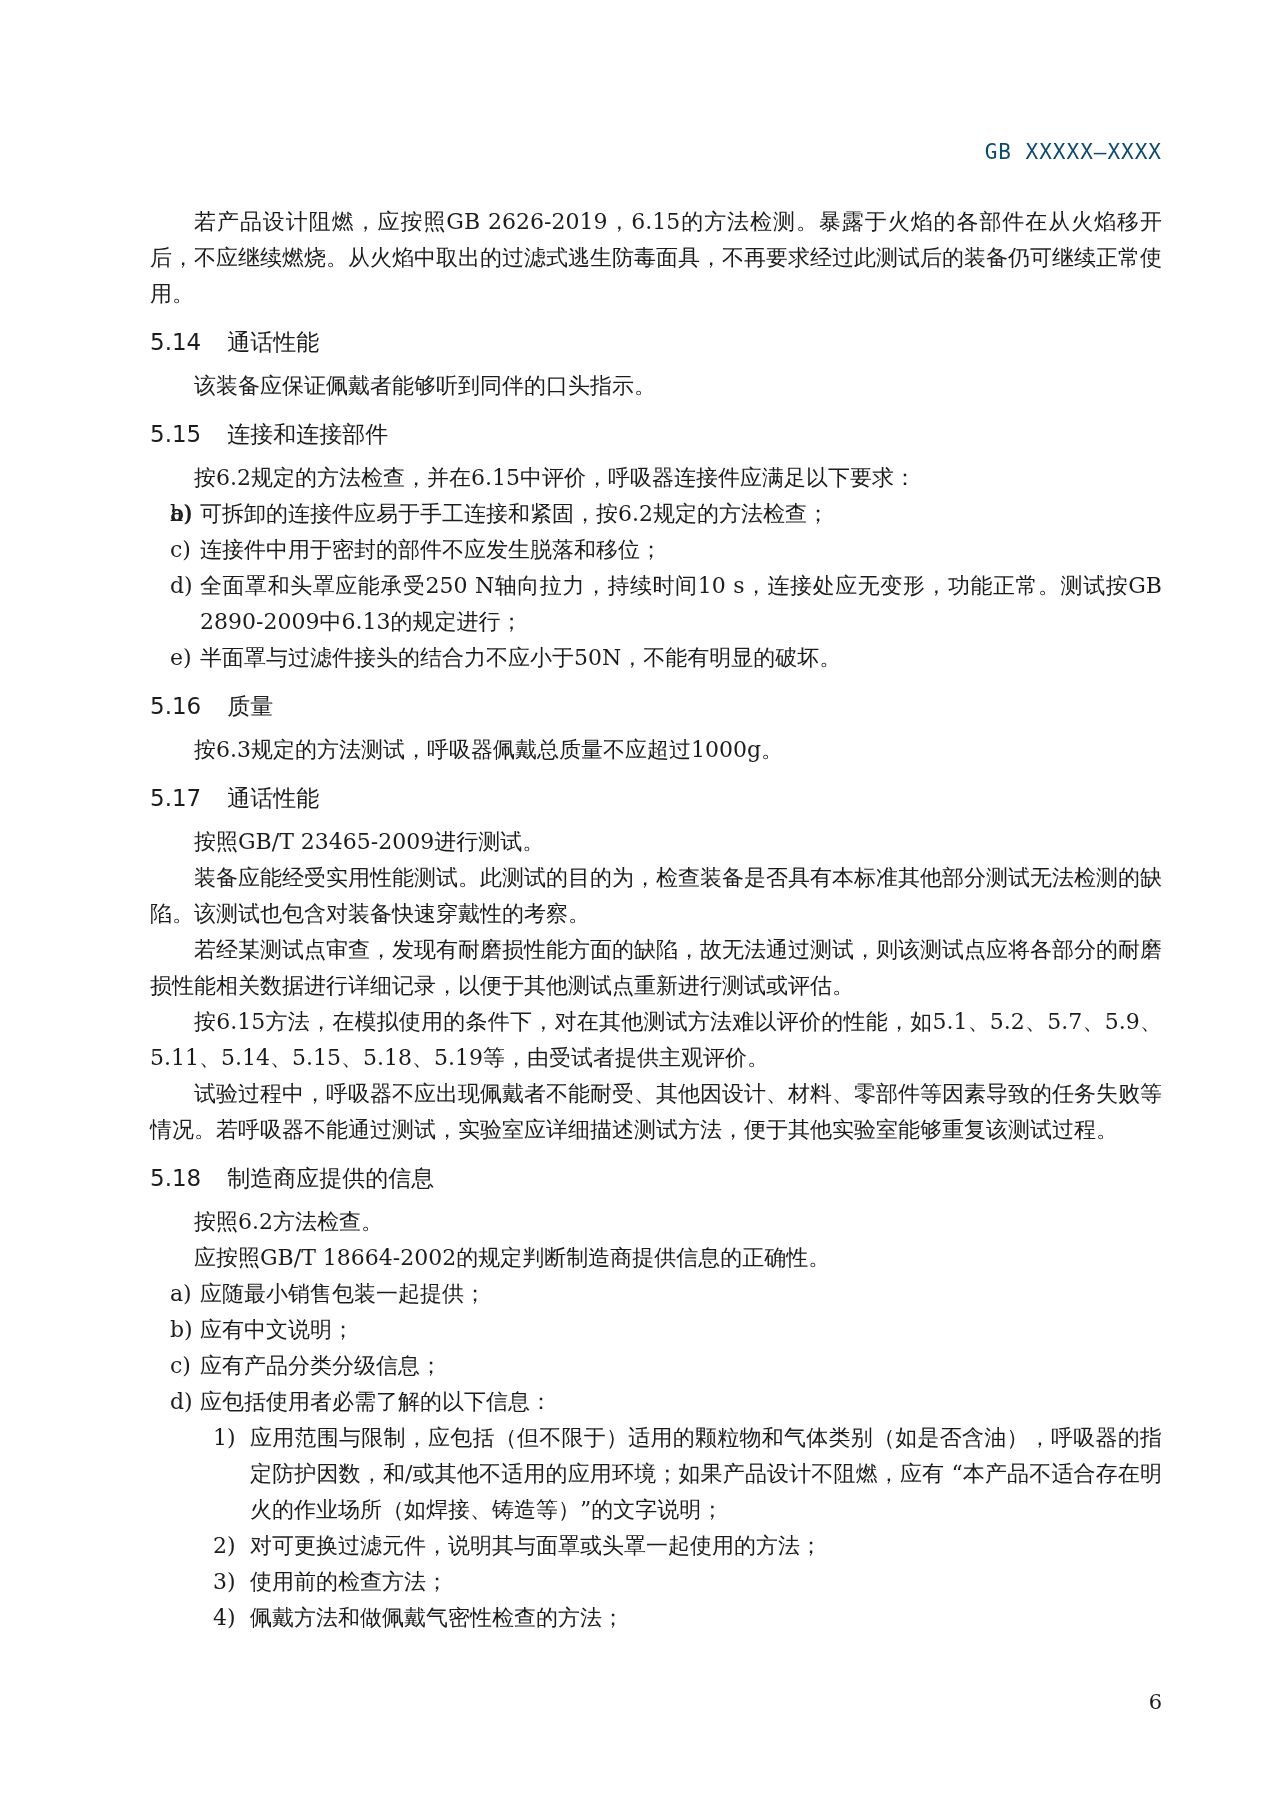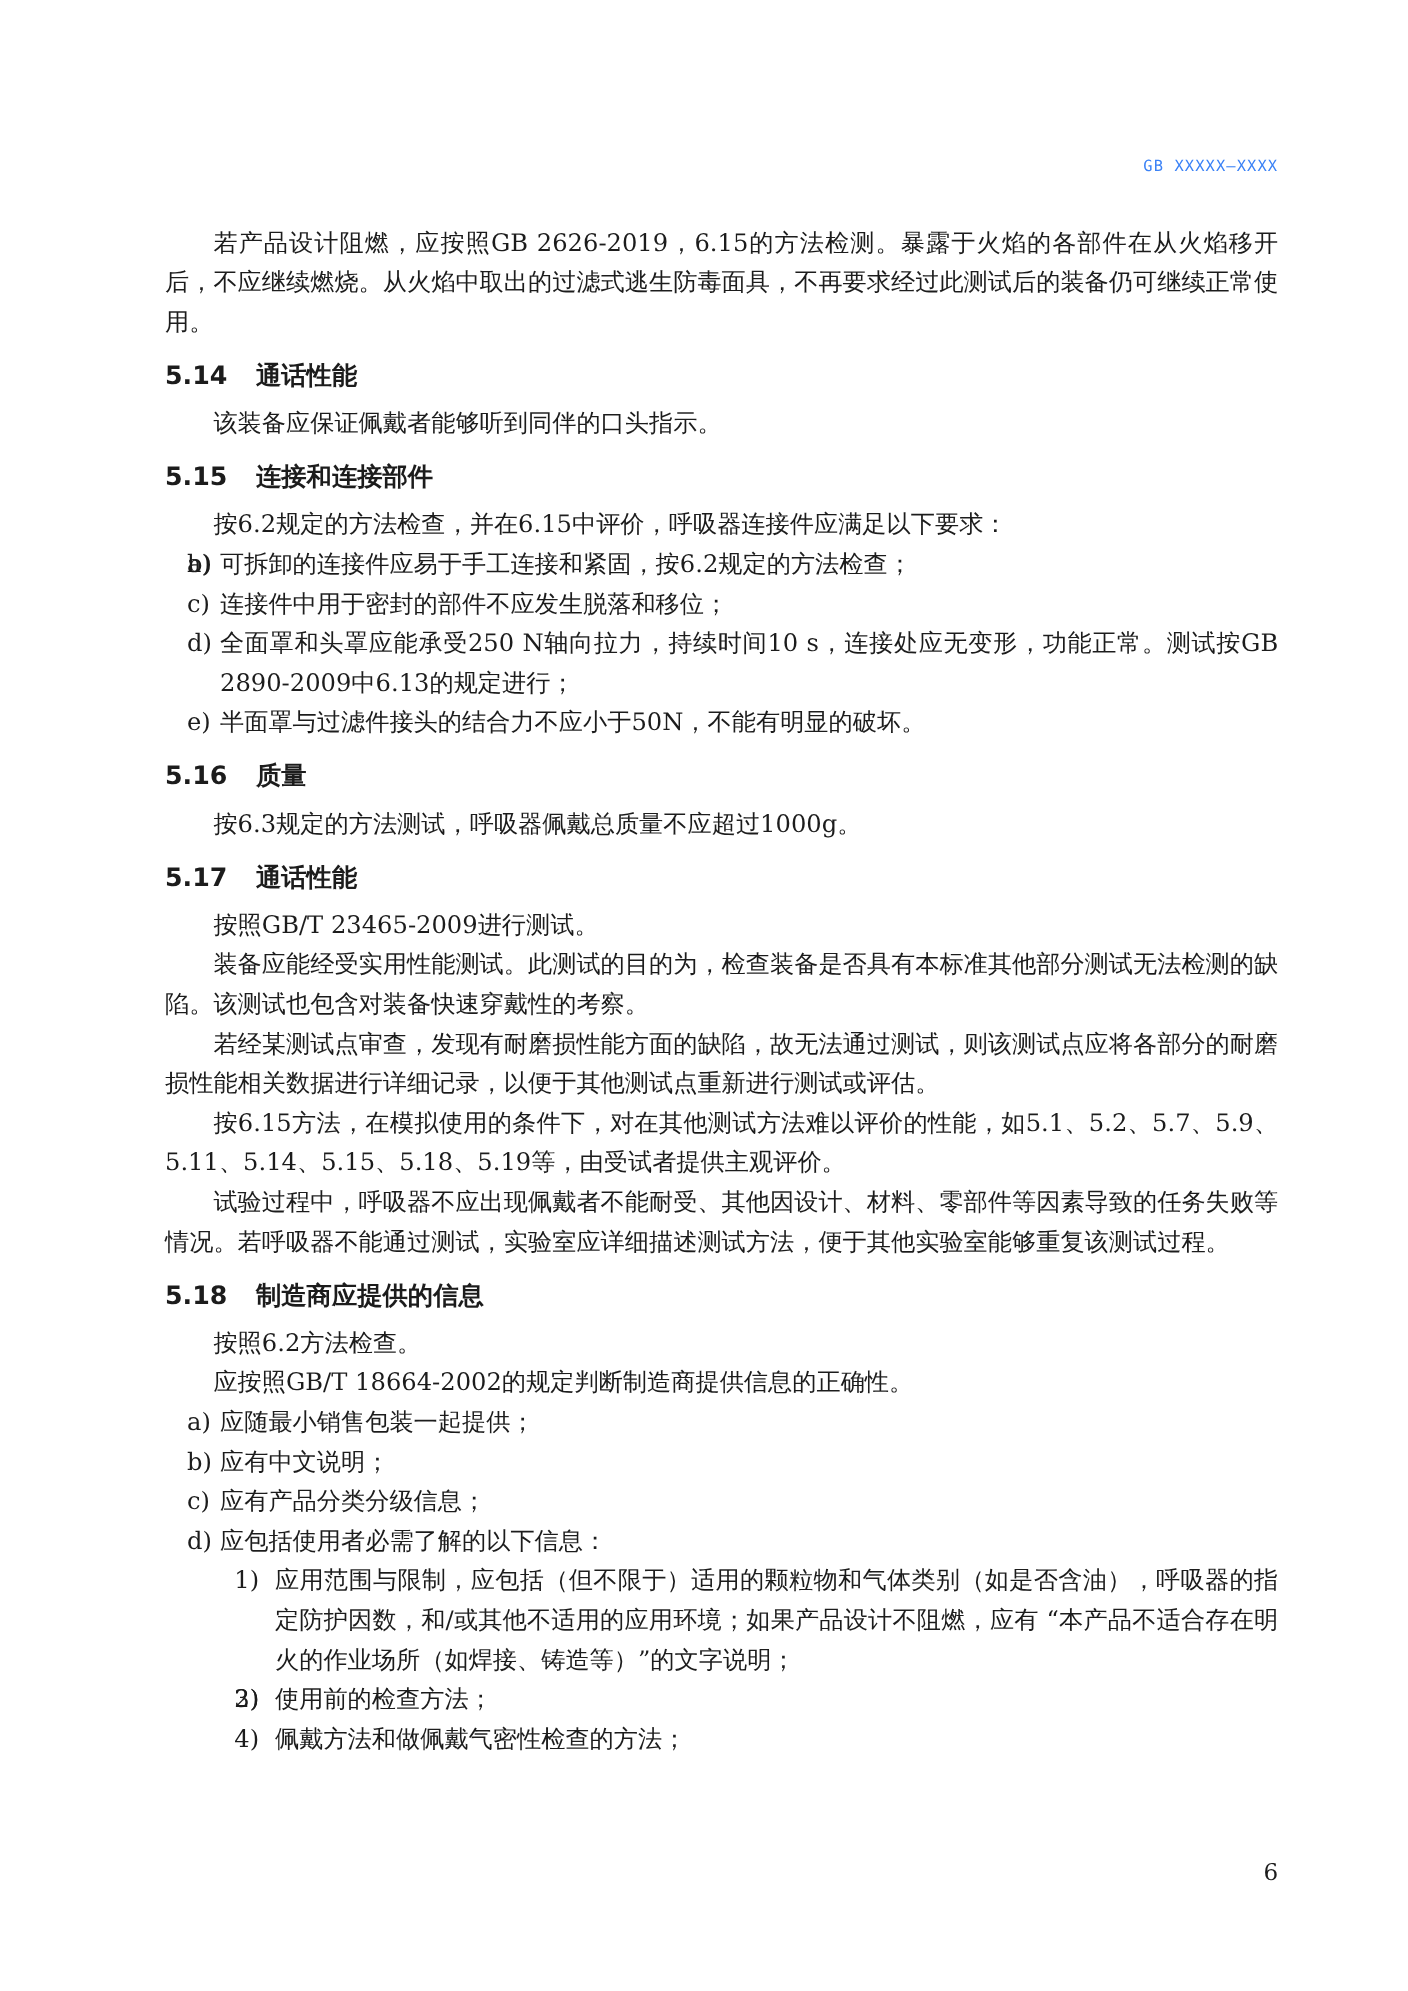--- a/index.html
+++ b/index.html
@@ -18,42 +18,42 @@
   }
   .running-header {
     position: absolute;
     top: 140px;
     left: 150px;
     width: 1012px;
     text-align: right;
   }
   .std-code {
     font-family: "DejaVu Sans Mono", monospace;
-    font-size: 14px;
+    font-size: 21px;
     letter-spacing: 1px;
-    color: #3b82f6;
+    color: #0c4a6e;
     white-space: nowrap;
   }
   .content {
     position: absolute;
     top: 204px;
     left: 150px;
     width: 1012px;
     font-size: 22px;
     line-height: 36px;
     text-align: justify;
   }
   .para {
     margin: 0;
     text-indent: 44px;
   }
   .heading {
     margin: 12px 0 8px 0;
     font-family: "DejaVu Sans", sans-serif;
-    font-weight: bold;
+    font-weight: normal;
     font-size: 23px;
     line-height: 36px;
     text-indent: 0;
     text-align: left;
   }
   .h-title { margin-left: 26px; }
   .li {
     position: relative;
     margin: 0;
   }
@@ -104,21 +104,21 @@
       <p class="para">按6.15方法，在模拟使用的条件下，对在其他测试方法难以评价的性能，如5.1、5.2、5.7、5.9、5.11、5.14、5.15、5.18、5.19等，由受试者提供主观评价。</p>
       <p class="para">试验过程中，呼吸器不应出现佩戴者不能耐受、其他因设计、材料、零部件等因素导致的任务失败等情况。若呼吸器不能通过测试，实验室应详细描述测试方法，便于其他实验室能够重复该测试过程。</p>
       <div class="heading"><span class="h-num">5.18</span><span class="h-title">制造商应提供的信息</span></div>
       <p class="para">按照6.2方法检查。</p>
       <p class="para">应按照GB/T 18664-2002的规定判断制造商提供信息的正确性。</p>
       <div class="li l1"><span class="marker">a)</span><span class="li-text">应随最小销售包装一起提供；</span></div>
       <div class="li l1"><span class="marker">b)</span><span class="li-text">应有中文说明；</span></div>
       <div class="li l1"><span class="marker">c)</span><span class="li-text">应有产品分类分级信息；</span></div>
       <div class="li l1"><span class="marker">d)</span><span class="li-text">应包括使用者必需了解的以下信息：</span></div>
       <div class="li l2"><span class="marker">1)</span><span class="li-text">应用范围与限制，应包括（但不限于）适用的颗粒物和气体类别（如是否含油），呼吸器的指定防护因数，和/或其他不适用的应用环境；如果产品设计不阻燃，应有 “本产品不适合存在明火的作业场所（如焊接、铸造等）”的文字说明；</span></div>
-      <div class="li l2"><span class="marker">2)</span></div>
+      <div class="li l2"><span class="marker">2)</span><span class="li-text">对可更换过滤元件，说明其与面罩或头罩一起使用的方法；</span></div>
       <div class="li l2"><span class="marker">3)</span><span class="li-text">使用前的检查方法；</span></div>
       <div class="li l2"><span class="marker">4)</span><span class="li-text">佩戴方法和做佩戴气密性检查的方法；</span></div>
     </main>
 
   <div class="page-footer">
     <span class="page-num">6</span>
   </div>
 </div>
 
 </body></html>

